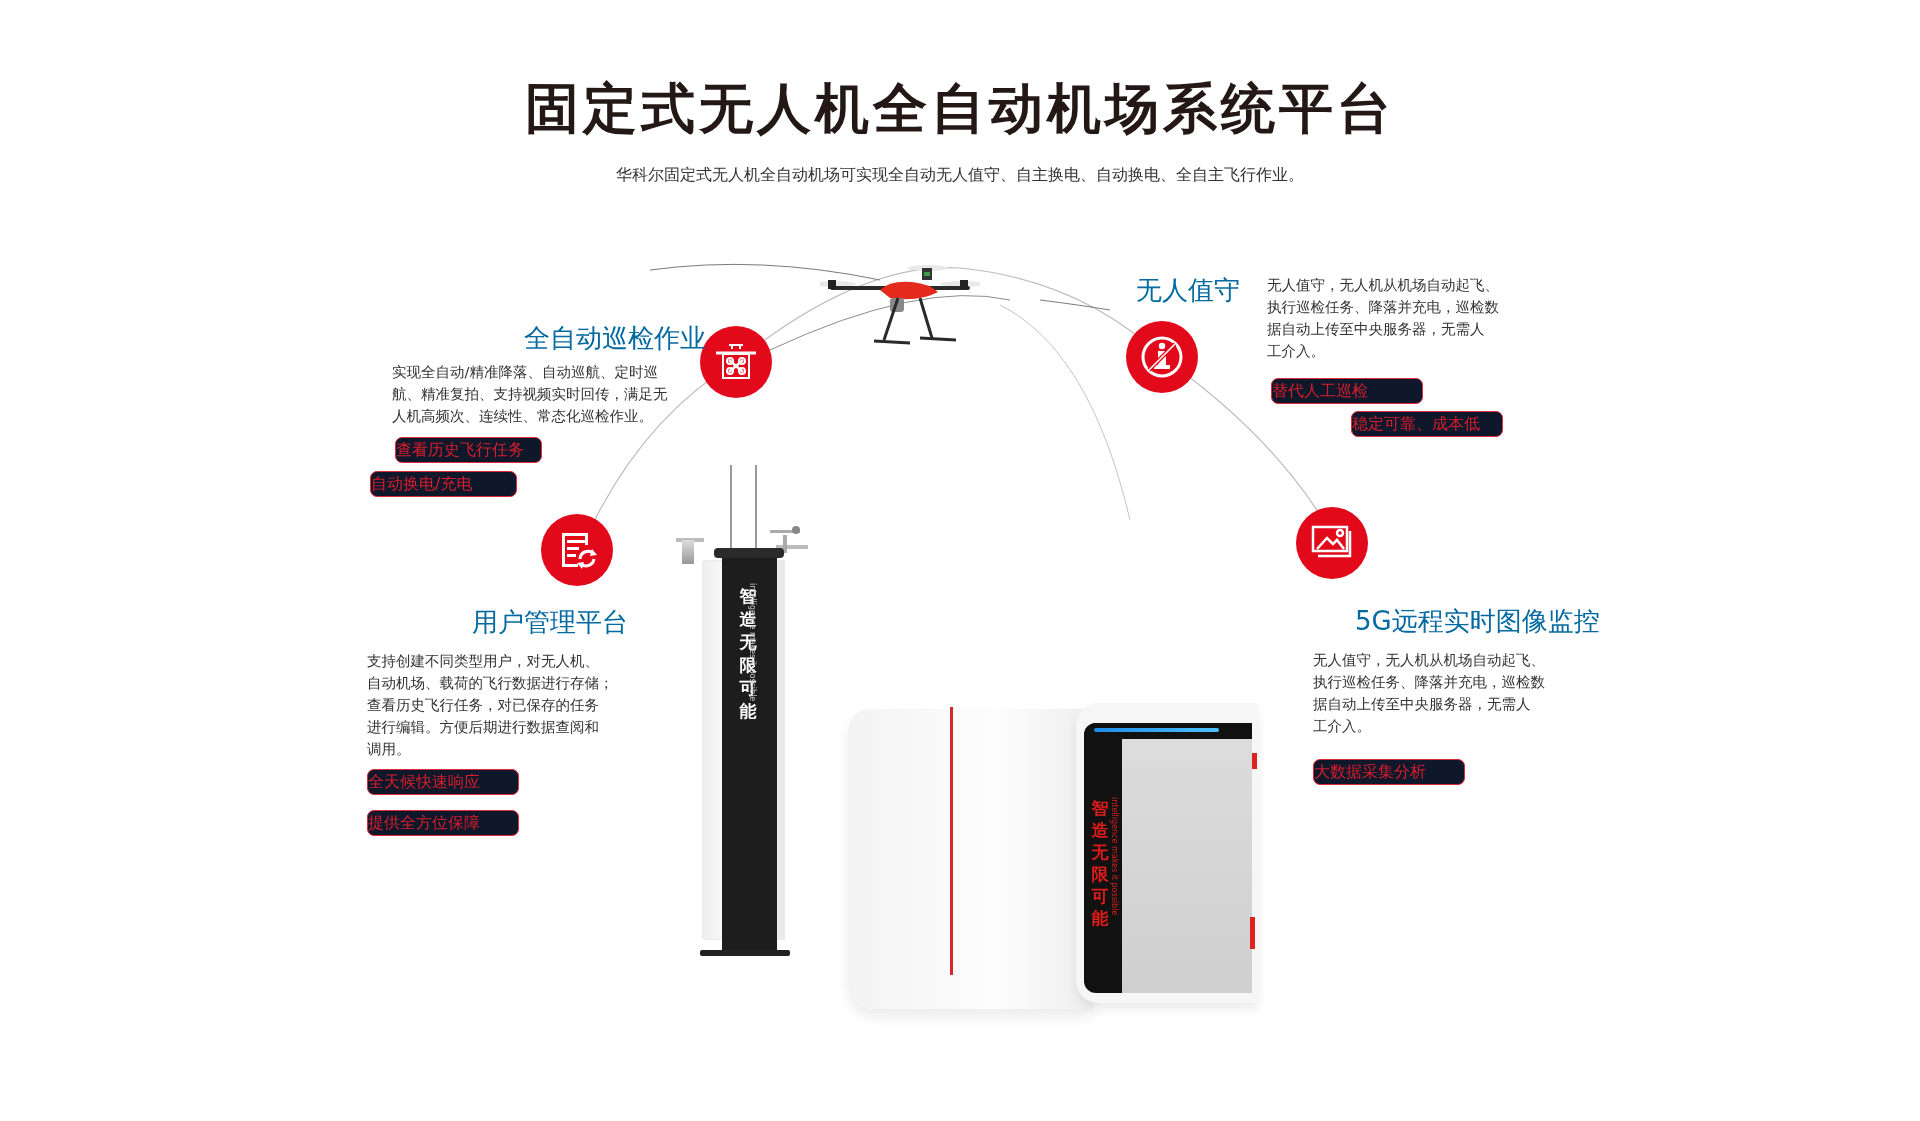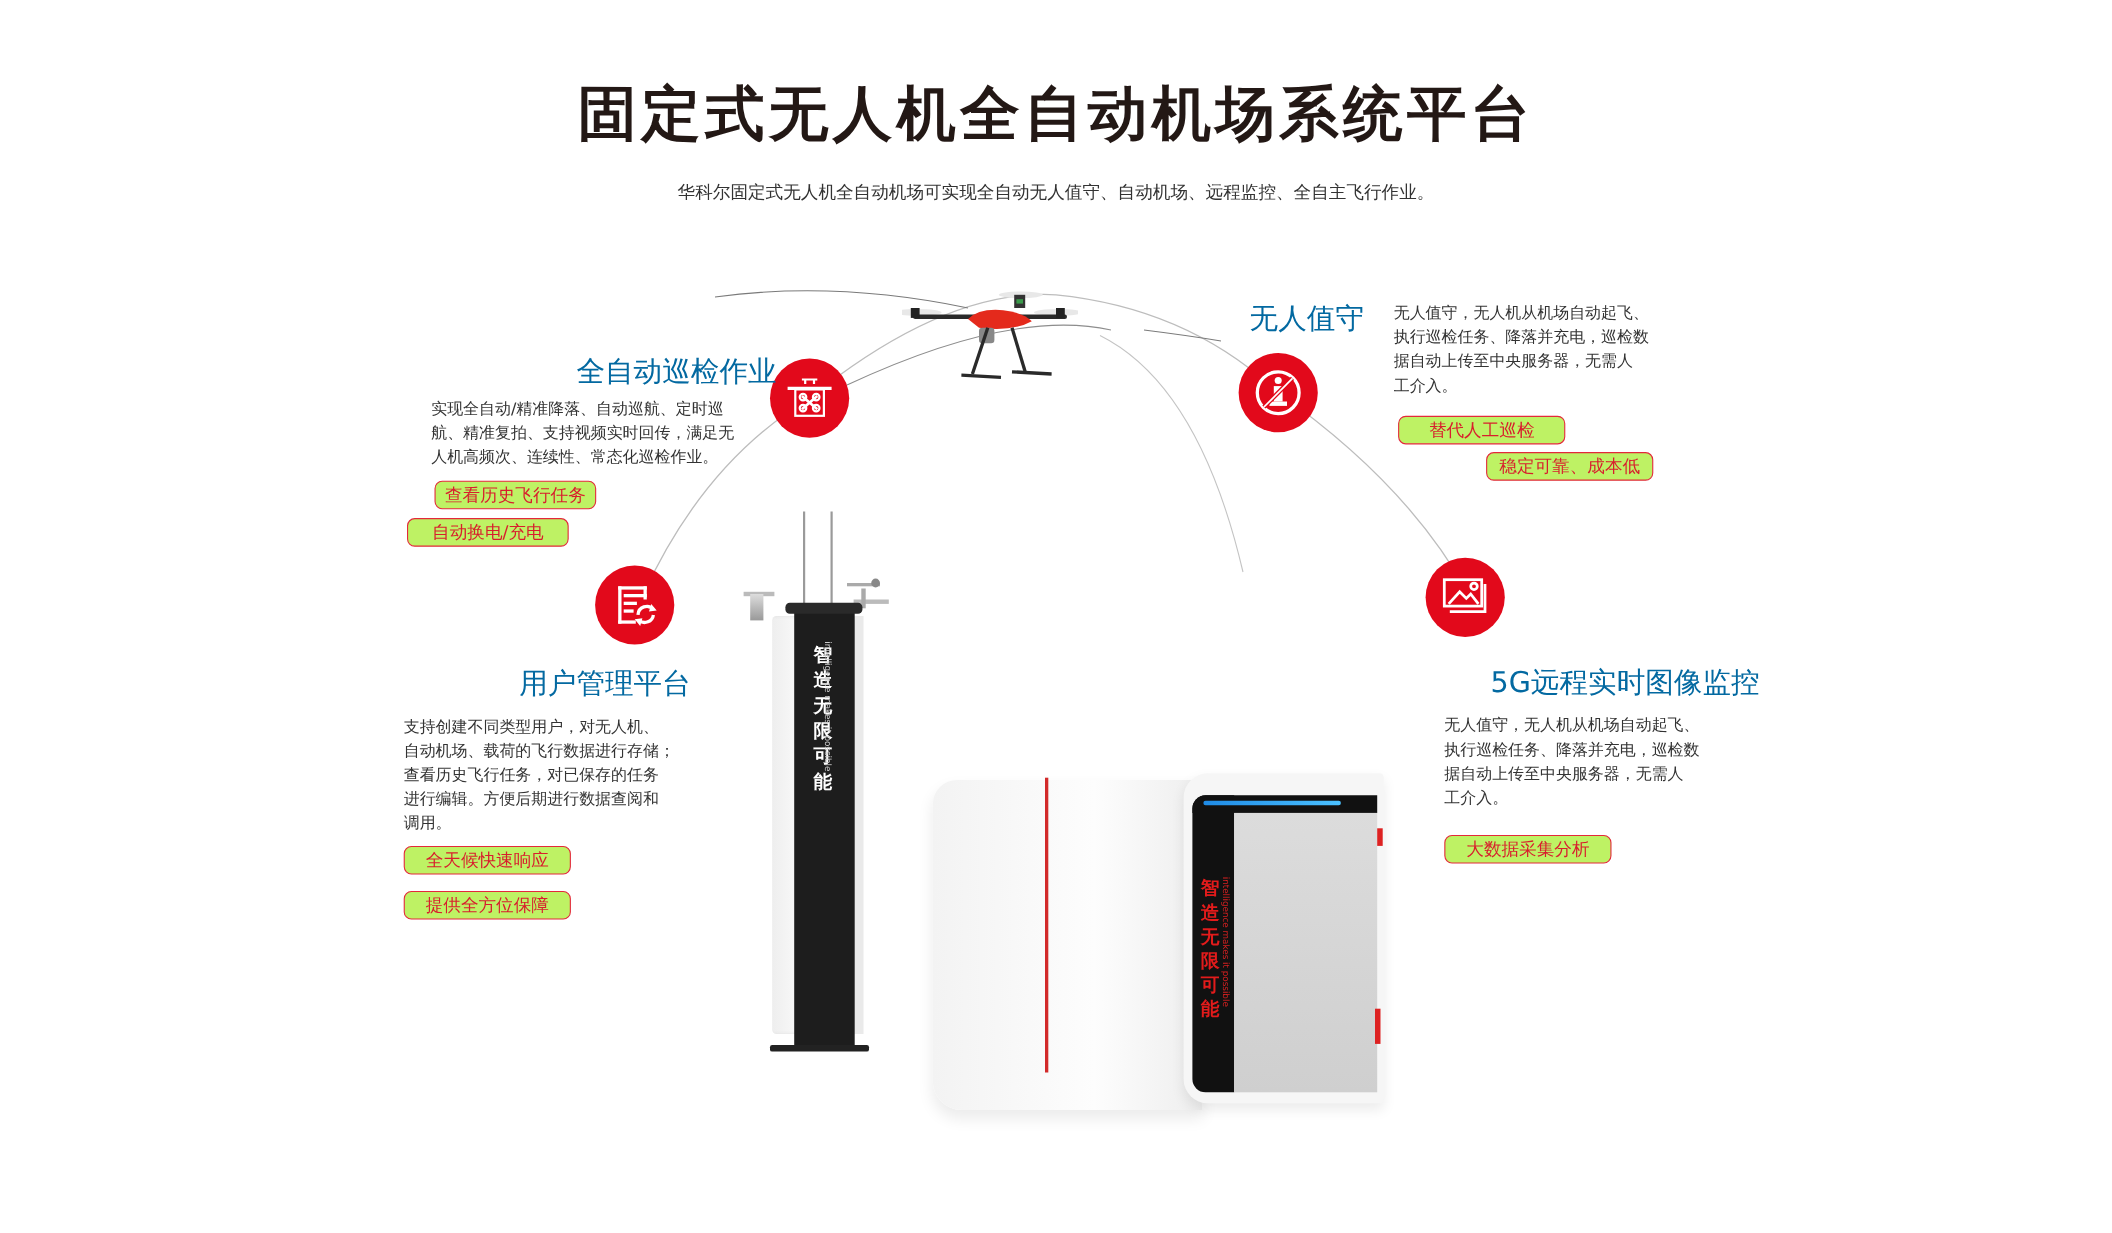--- a/index.html
+++ b/index.html
@@ -1,27 +1,27 @@
 <!DOCTYPE html>
 <html><head>
 <meta charset="utf-8">
 <style>
   html, body { margin: 0; padding: 0; background: #ffffff; }
   body { width: 1920px; height: 1121px; position: relative; overflow: hidden;
          font-family: "DejaVu Sans", "Liberation Sans", sans-serif; color: #2b2b2b; }
   .abs { position: absolute; }
   .title { left: 0; width: 1920px; top: 76px; text-align: center; font-size: 54px; font-weight: bold;
-           color: #231815; letter-spacing: 4px; line-height: 66px; font-family: Liberation Mono, monospace; }
+           color: #231815; letter-spacing: 4px; line-height: 66px; }
   .subtitle { left: 0; width: 1920px; top: 163px; text-align: center; font-size: 16px; line-height: 24px; color: #333; }
   .subtitle div { white-space: nowrap; }
   svg.arcs { position: absolute; left: 0; top: 0; }
   .feat-title { font-size: 26px; color: #0369a1; white-space: nowrap; line-height: 28px; }
   .feat-desc { font-size: 14.5px; line-height: 22px; color: #333; }
   .tag { position: absolute; border: 1px solid #e3293a; border-radius: 7px; color: #d81e2d;
-         font-size: 16px; line-height: 24px; height: 24px; text-align: center; white-space: nowrap; background: #bef264; }
+         font-size: 16px; line-height: 24px; height: 24px; white-space: nowrap; background: #0f172a; }
   .circle { position: absolute; width: 72px; height: 72px; border-radius: 50%; background: #e2091b;
             display: flex; align-items: center; justify-content: center; }
   .circle svg { display: block; }
   
   .pole-body { position: absolute; left: 722px; top: 552px; width: 55px; height: 400px; background: #1d1d1d; border-radius: 4px 4px 0 0; }
   .pole-white { position: absolute; left: 702px; top: 560px; width: 26px; height: 380px; background: linear-gradient(90deg,#eee,#fafafa); border-radius: 4px; box-shadow: inset -2px 0 3px #ddd; }
   .pole-white2 { position: absolute; left: 775px; top: 560px; width: 10px; height: 380px; background: #eaeaea; }
   .pole-cap { position: absolute; left: 714px; top: 548px; width: 70px; height: 10px; background: #2a2a2a; border-radius: 4px; }
   .pole-text { position: absolute; left: 737px; top: 585px; width: 22px; color: #fff; font-size: 17px; line-height: 23px; font-weight: bold; text-align: center; }
   .pole-en { position: absolute; left: 748px; top: 583px; color: #ccc; font-size: 8px; writing-mode: vertical-rl; white-space: nowrap; }
@@ -36,21 +36,21 @@
   .h-panel { position: absolute; left: 274px; top: 42px; width: 130px; height: 254px; background: linear-gradient(180deg,#dcdcdc,#cfcfcf); }
   .h-text { position: absolute; left: 240px; top: 100px; width: 24px; color: #e21b1b; font-size: 17px; line-height: 22px; font-weight: bold; text-align: center; }
   .h-en { position: absolute; left: 262px; top: 100px; color: #d42020; font-size: 8px; writing-mode: vertical-rl; white-space: nowrap; }
   .h-redmark { position: absolute; width: 5px; background: #d22; }
 </style>
 </head>
 <body>
 
 <div class="abs title">固定式无人机全自动机场系统平台</div>
 <div class="abs subtitle">
-  <div>华科尔固定式无人机全自动机场可实现全自动无人值守、自动机场、远程监控、全自主飞行作业。</div>
+  <div>华科尔固定式无人机全自动机场可实现全自动无人值守、自主换电、自动换电、全自主飞行作业。</div>
 </div>
 
 <svg class="arcs" width="1920" height="1121">
   <path d="M 585 540 Q 640 420 736 362 Q 860 262 960 268 Q 1080 280 1162 357 Q 1280 440 1335 540" fill="none" stroke="#bdbdbd" stroke-width="1.2"></path>
   <path d="M 770 350 Q 920 280 1010 300" fill="none" stroke="#8d8d8d" stroke-width="1"></path>
   <path d="M 1000 305 Q 1090 350 1130 520" fill="none" stroke="#c4c4c4" stroke-width="1"></path>
   <path d="M 650 270 Q 760 255 880 280" fill="none" stroke="#7a7a7a" stroke-width="1"></path>
   <path d="M 1040 300 Q 1080 305 1110 310" fill="none" stroke="#7a7a7a" stroke-width="1"></path>
 </svg>
 

